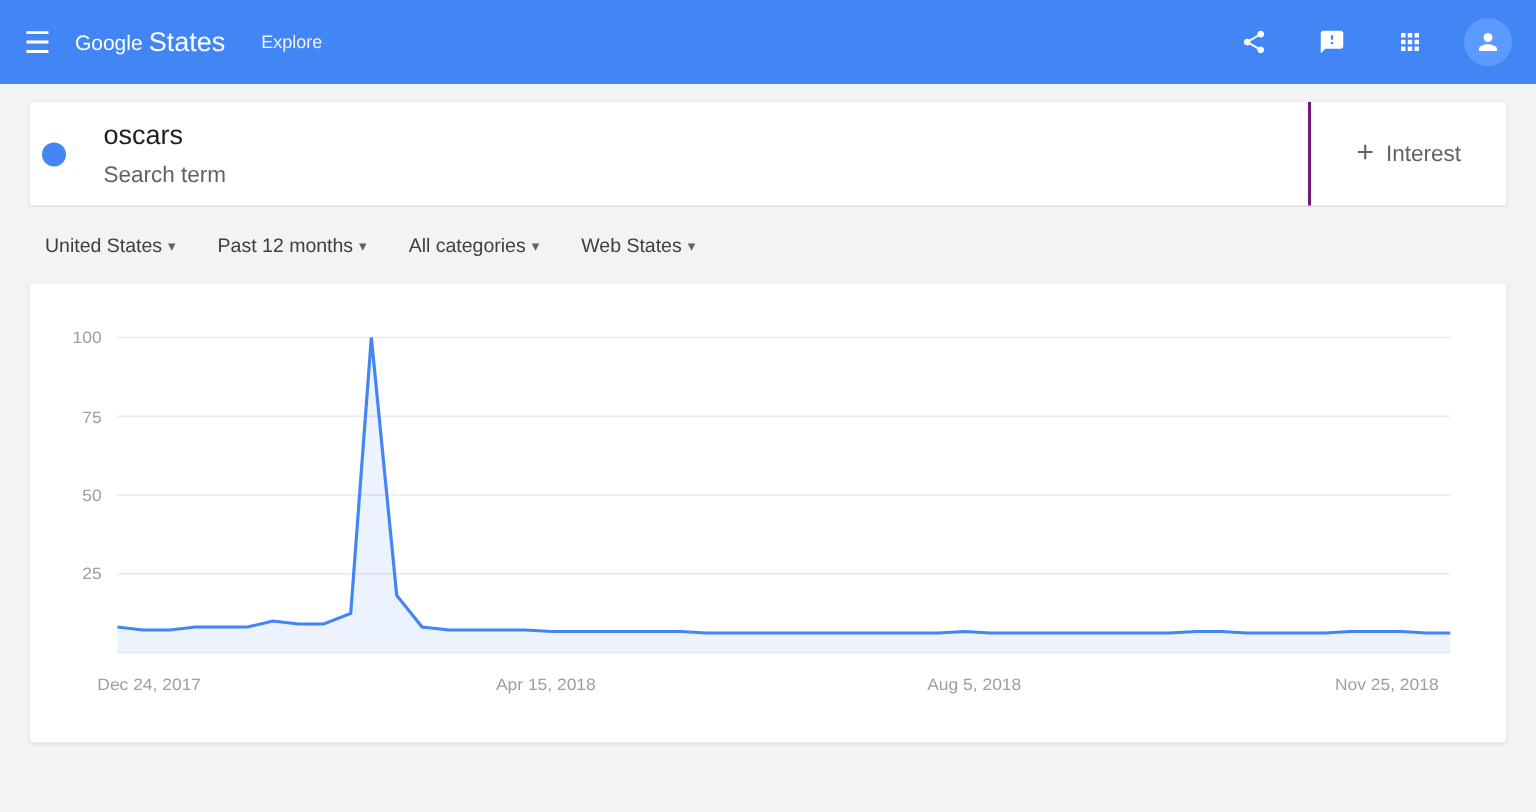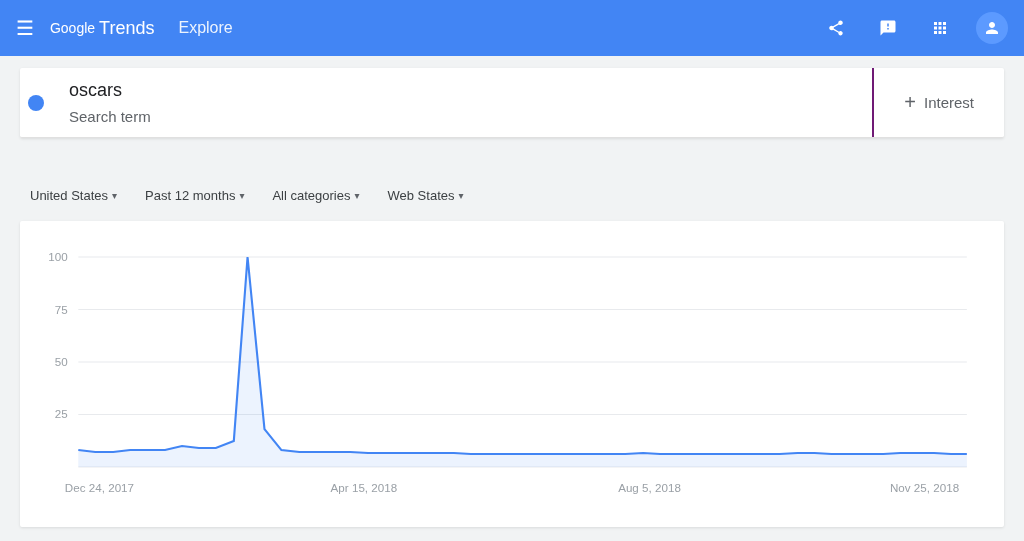--- a/index.html
+++ b/index.html
@@ -11,21 +11,21 @@
       height: 56px;
       display: flex;
       align-items: center;
       padding: 0 16px;
       gap: 16px;
     }
     .header-menu-icon { color: white; font-size: 20px; cursor: pointer; }
     .header-logo { display: flex; align-items: center; gap: 4px; }
     .header-logo-g { color: #fff; font-size: 14px; font-weight: 400; }
     .header-logo-text { color: white; font-size: 18px; font-weight: 400; }
-    .header-explore { color: white; font-size: 16px; margin-left: 8px; opacity: 0.9; text-align: right; }
+    .header-explore { color: white; font-size: 12px; margin-left: 8px; opacity: 0.9; text-align: right; }
     .header-spacer { flex: 1; }
     .header-icons { display: flex; align-items: center; gap: 20px; }
     .header-icon { color: white; font-size: 18px; cursor: pointer; width: 32px; height: 32px; display: flex; align-items: center; justify-content: center; border-radius: 50%; }
     .header-avatar { background: #5c9aff; border-radius: 50%; width: 32px; height: 32px; display: flex; align-items: center; justify-content: center; color: white; font-size: 16px; cursor: pointer; }
 
     
     .search-area {
       background: white;
       border-bottom: 1px solid #e0e0e0;
       display: flex;
@@ -64,21 +64,20 @@
     }
     .compare-plus { font-size: 20px; color: #5f6368; }
 
     
     .filter-bar {
       display: flex;
       align-items: center;
       padding: 12px 20px;
       gap: 8px;
       background: #f1f3f4;
-      margin-top: 32px;
     }
     .filter-dropdown {
       display: flex;
       align-items: center;
       gap: 4px;
       padding: 6px 10px;
       cursor: pointer;
       border-radius: 4px;
       font-size: 13px;
       color: #3c4043;
@@ -130,21 +129,21 @@
     .trend-area { fill: rgba(66, 133, 244, 0.1); }
     .x-axis-label { font-size: 11px; fill: #9aa0a6; }
   </style>
 </head>
 <body>
 
 <div class="header">
   <span class="header-menu-icon">☰</span>
   <div class="header-logo">
     <span class="header-logo-g">Google</span>
-    <span class="header-logo-text">Trends</span>
+    <span class="header-logo-text">States</span>
   </div>
   <span class="header-explore">Explore</span>
   <div class="header-spacer"></div>
   <div class="header-icons">
     <div class="header-icon">
       <svg width="18" height="18" viewBox="0 0 24 24" fill="white">
         <path d="M18 16.08c-.76 0-1.44.3-1.96.77L8.91 12.7c.05-.23.09-.46.09-.7s-.04-.47-.09-.7l7.05-4.11c.54.5 1.25.81 2.04.81 1.66 0 3-1.34 3-3s-1.34-3-3-3-3 1.34-3 3c0 .24.04.47.09.7L8.04 9.81C7.5 9.31 6.79 9 6 9c-1.66 0-3 1.34-3 3s1.34 3 3 3c.79 0 1.5-.31 2.04-.81l7.12 4.16c-.05.21-.08.43-.08.65 0 1.61 1.31 2.92 2.92 2.92 1.61 0 2.92-1.31 2.92-2.92s-1.31-2.92-2.92-2.92z"></path>
       </svg>
     </div>
     <div class="header-icon">

